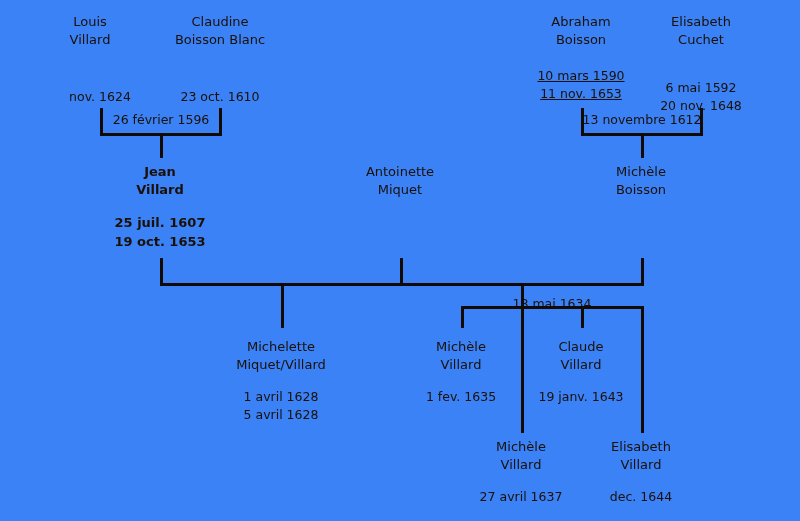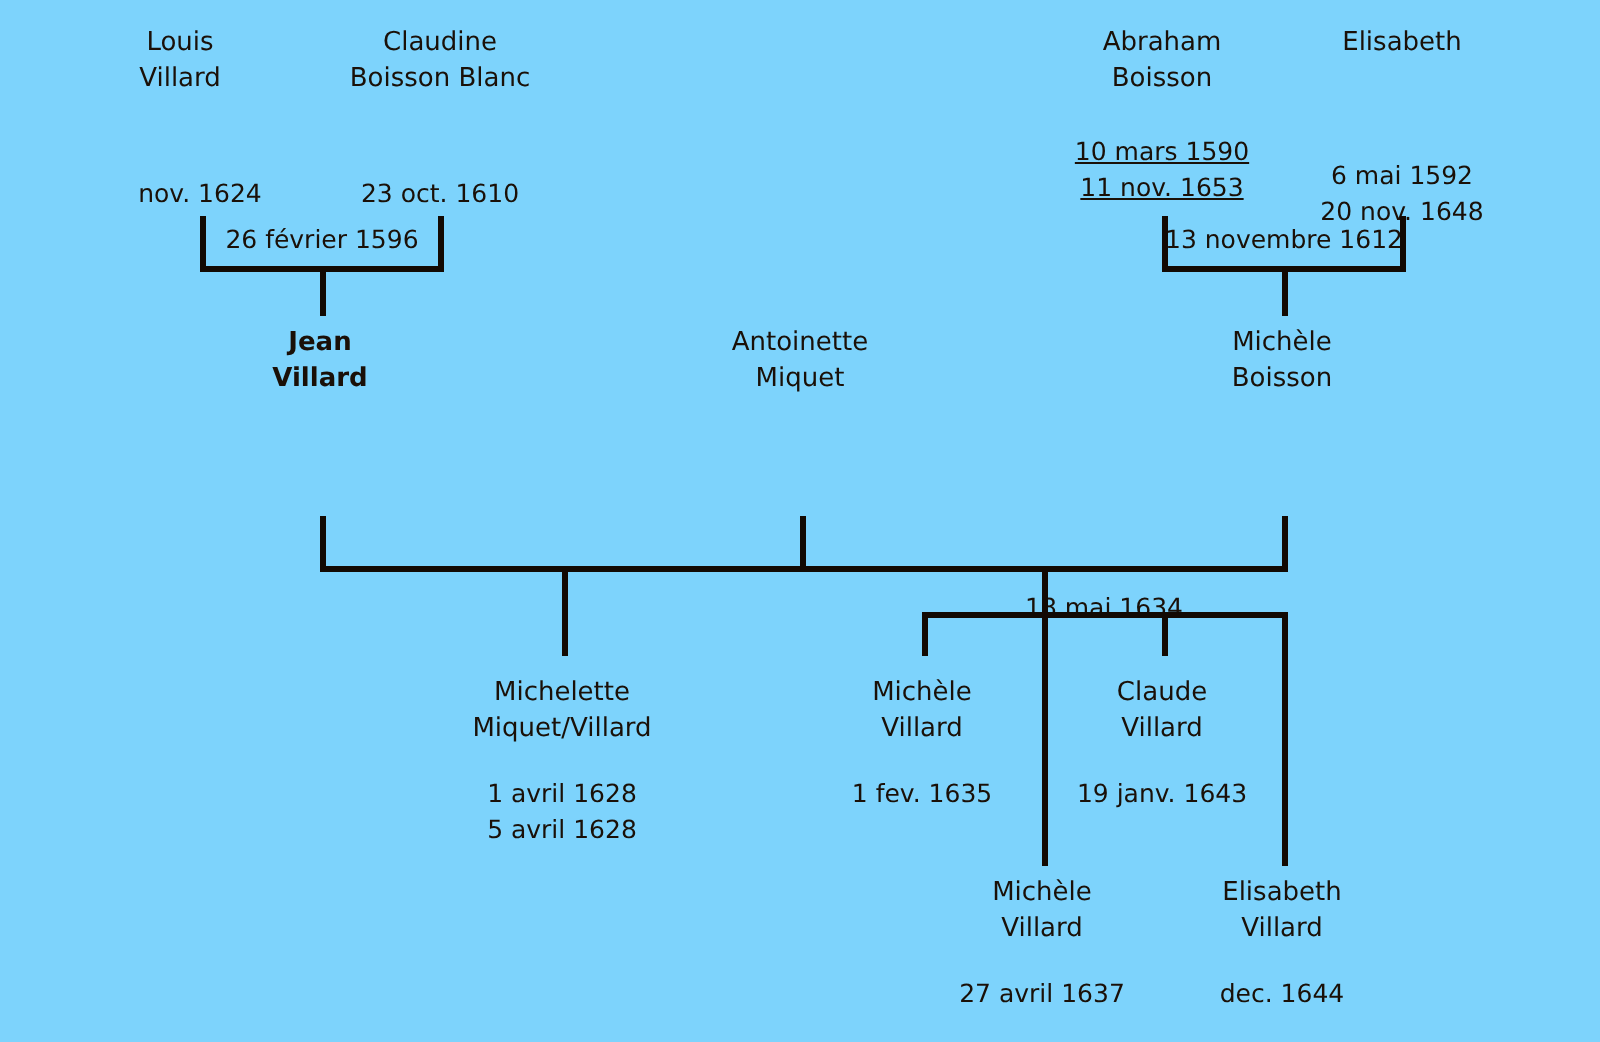--- a/index.html
+++ b/index.html
@@ -11,21 +11,21 @@
     height: 521px;
     background: #fbe7d4;
     font-family: "DejaVu Sans", sans-serif;
     color: #1a1008;
     overflow: hidden;
   }
   #chart {
     position: relative;
     width: 800px;
     height: 521px;
-    background: #7dd3fc;
+    background: #3b82f6;
   }
   .person {
     position: absolute;
     text-align: center;
     line-height: 1.42;
     font-size: 13px;
     white-space: nowrap;
   }
   .person .nm {
     display: block;
@@ -80,20 +80,21 @@
     <span class="nm">Boisson Blanc</span>
   </div>
 
   <div class="person" style="left:521px; top:13px; width:120px;">
     <span class="nm">Abraham</span>
     <span class="nm">Boisson</span>
   </div>
 
   <div class="person" style="left:641px; top:13px; width:120px;">
     <span class="nm">Elisabeth</span>
+    <span class="nm">Cuchet</span>
   </div>
 
   <div class="dates" style="left:50px; top:88px; width:100px;">
     <span class="d">nov. 1624</span>
   </div>
 
   <div class="dates" style="left:160px; top:88px; width:120px;">
     <span class="d">23 oct. 1610</span>
   </div>
 
@@ -127,20 +128,24 @@
   <div class="person" style="left:340px; top:163px; width:120px;">
     <span class="nm">Antoinette</span>
     <span class="nm">Miquet</span>
   </div>
 
   <div class="person" style="left:581px; top:163px; width:120px;">
     <span class="nm">Michèle</span>
     <span class="nm">Boisson</span>
   </div>
 
+  <div class="dates bold" style="left:100px; top:214px; width:120px;">
+    <span class="d">25 juil. 1607</span>
+    <span class="d">19 oct. 1653</span>
+  </div>
 
 
   <div class="vline" style="left:160px; top:258px; height:28px;"></div>
   <div class="vline" style="left:400px; top:258px; height:28px;"></div>
   <div class="vline" style="left:641px; top:258px; height:28px;"></div>
   <div class="hline" style="left:160px; top:283px; width:484px;"></div>
   <div class="mdate" style="left:460px; top:266px; width:184px;margin-top:32px;">18 mai 1634</div>
 
   <div class="vline" style="left:281px; top:283px; height:45px;"></div>
 

